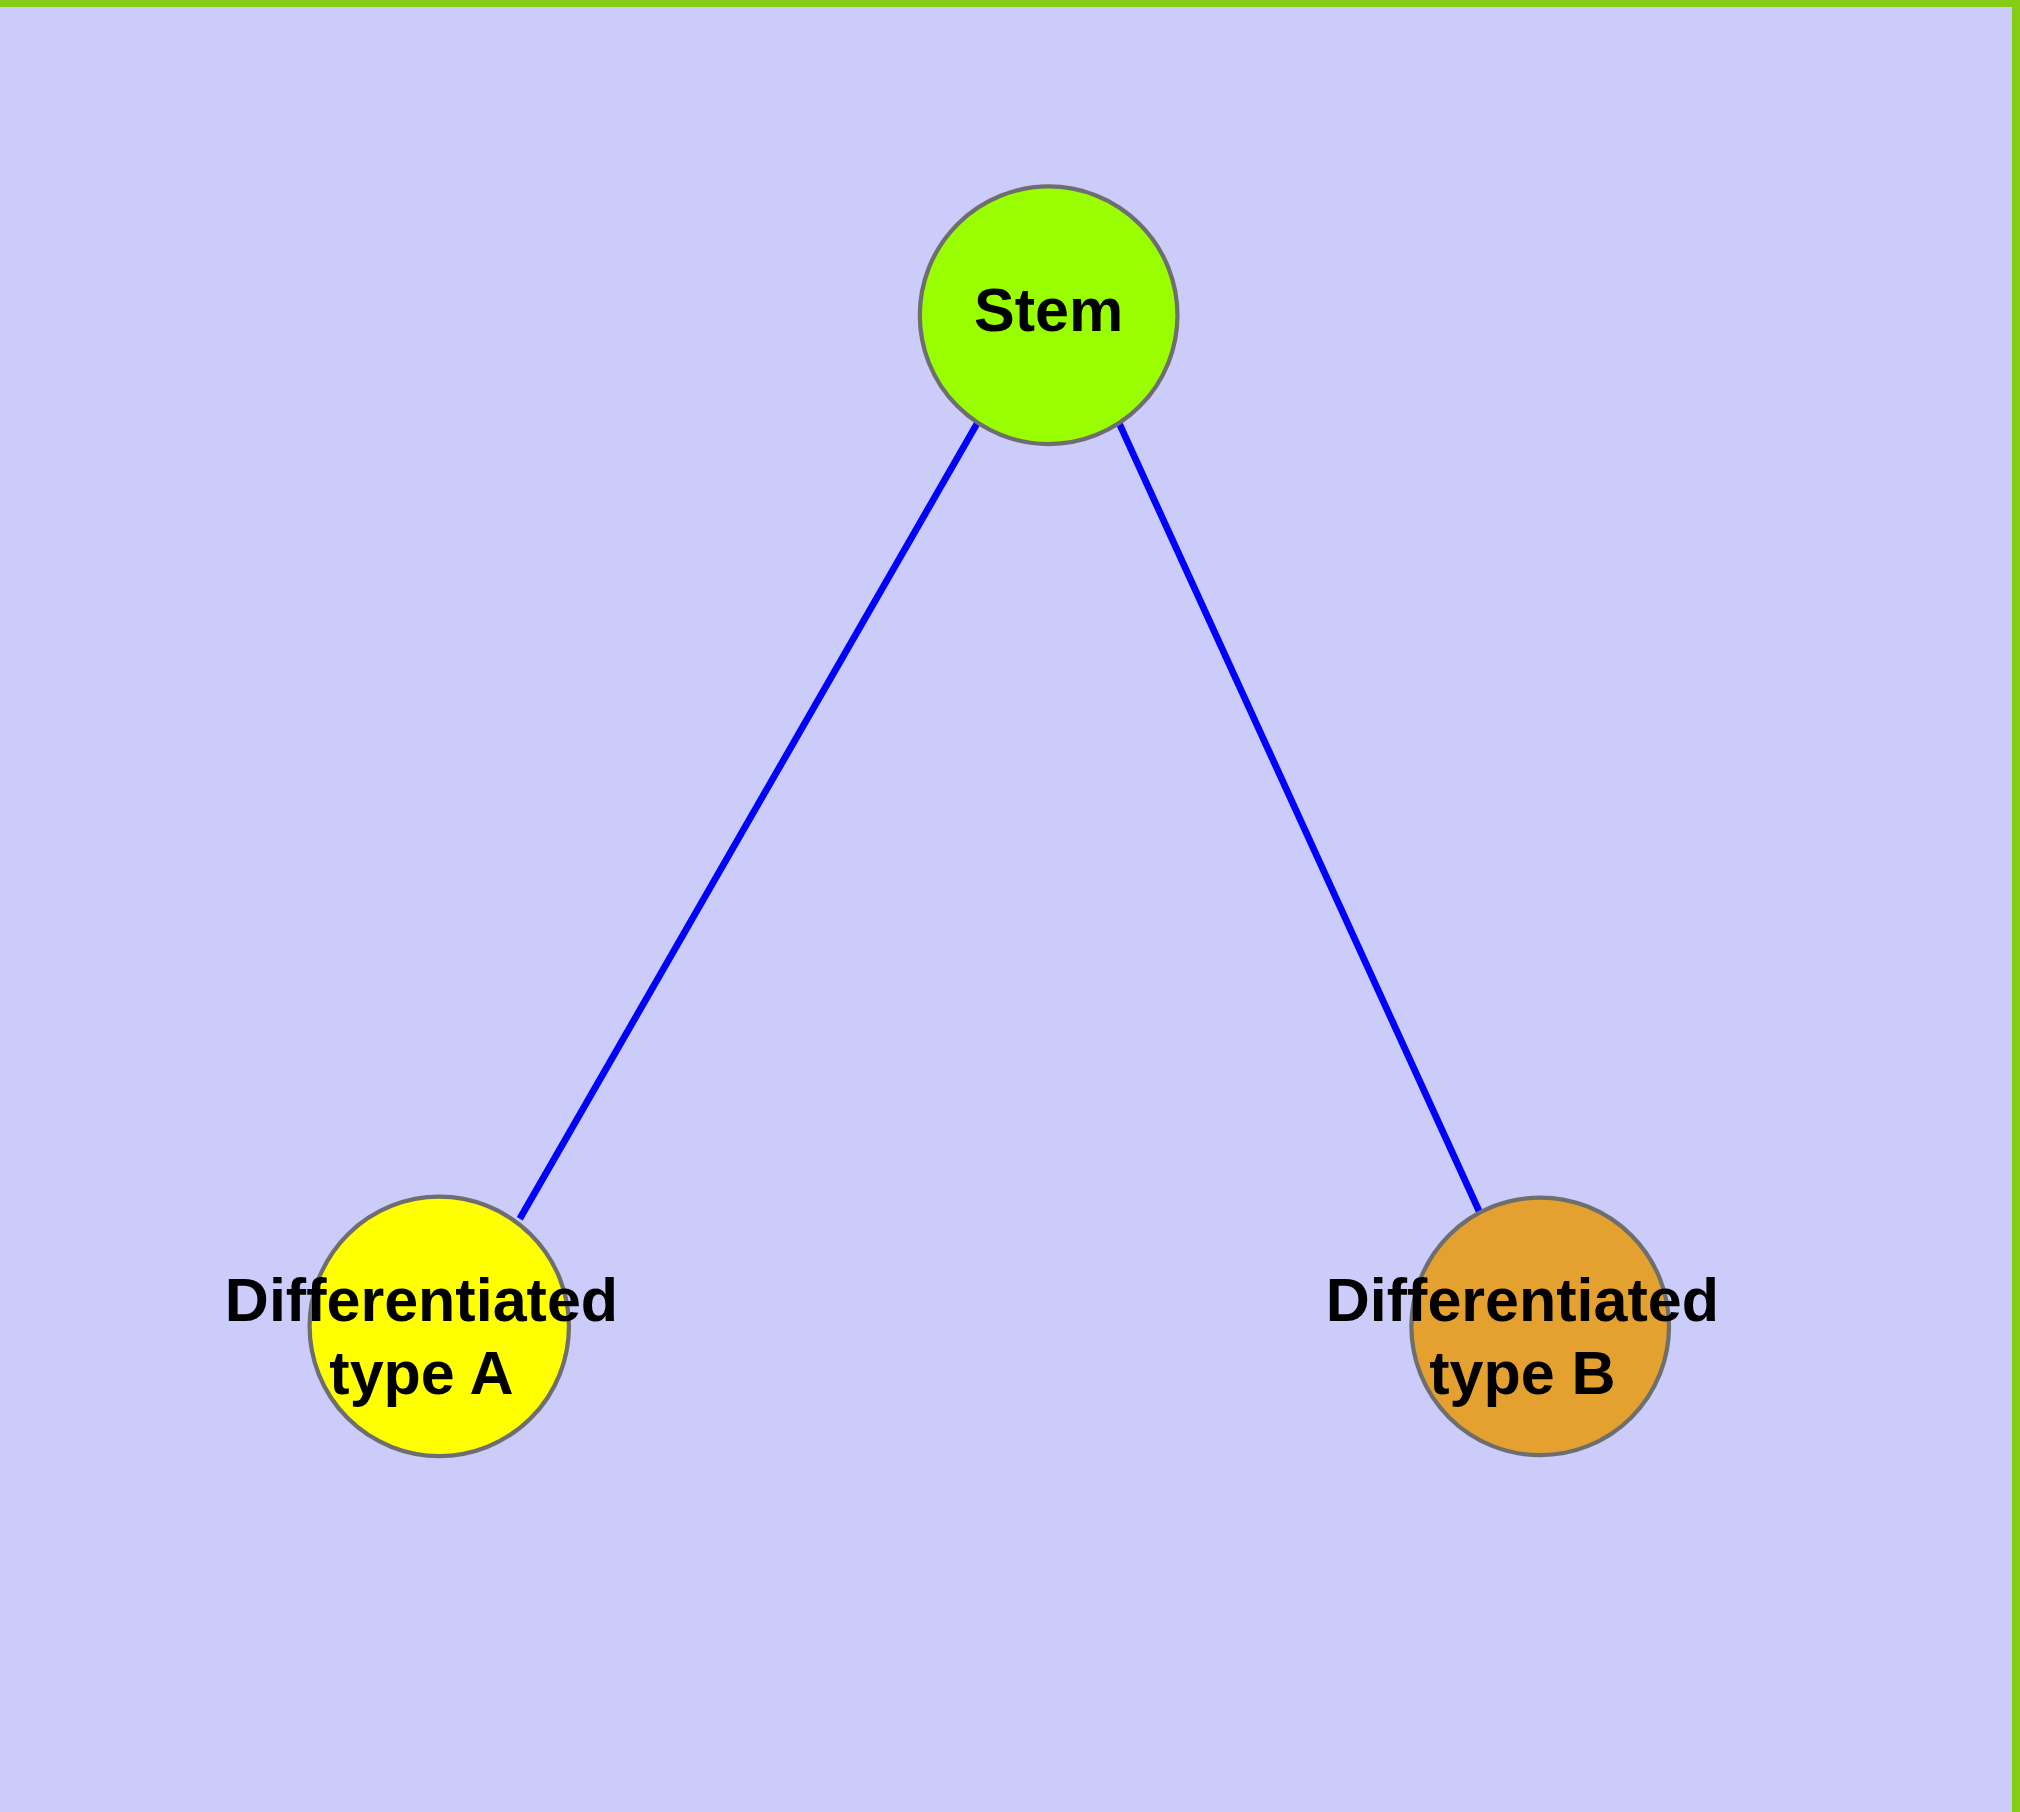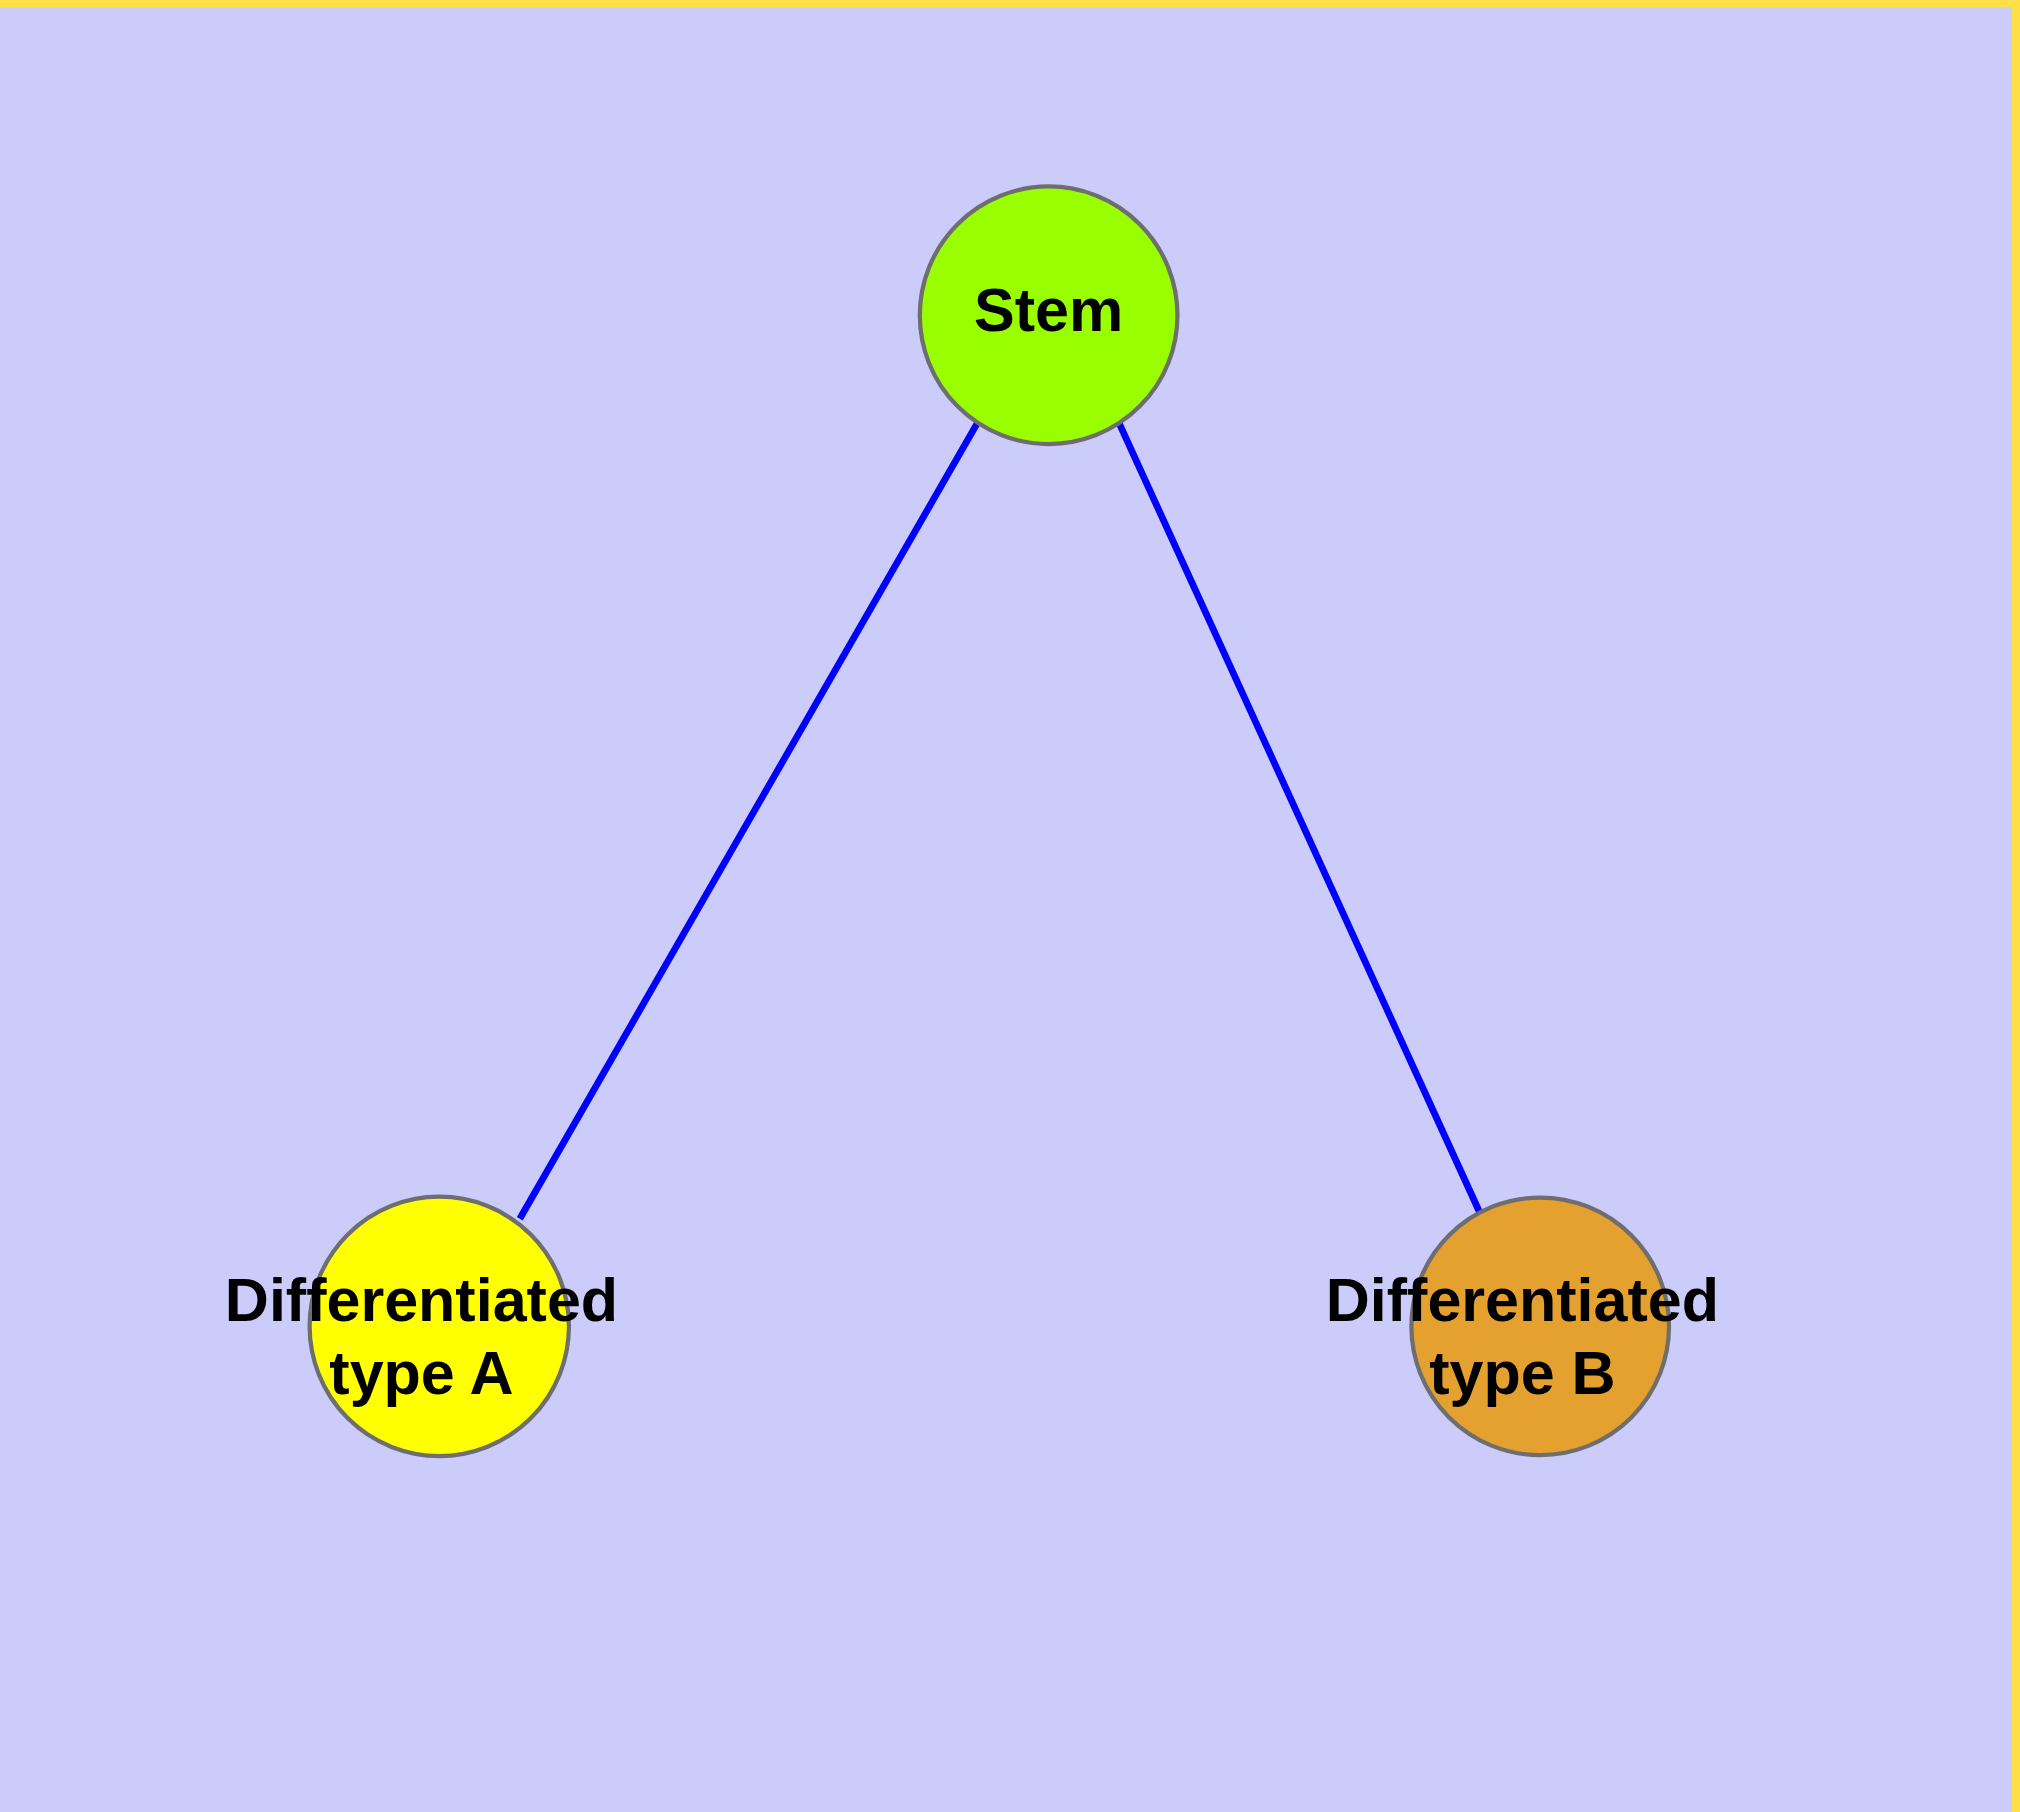--- a/index.html
+++ b/index.html
@@ -5,21 +5,21 @@
   html, body {
     margin: 0;
     padding: 0;
     background: #ffffff;
   }
   #stage {
     position: relative;
     width: 2021px;
     height: 1812px;
     overflow: hidden;
-    background: #fde047;
+    background: #84cc16;
     font-family: "Liberation Sans", sans-serif;
   }
   #canvas-bg {
     position: absolute;
     left: 0px;
     top: 6.8px;
     width: 2012px;
     height: 1805px;
     background: #ccccfa;
   }

